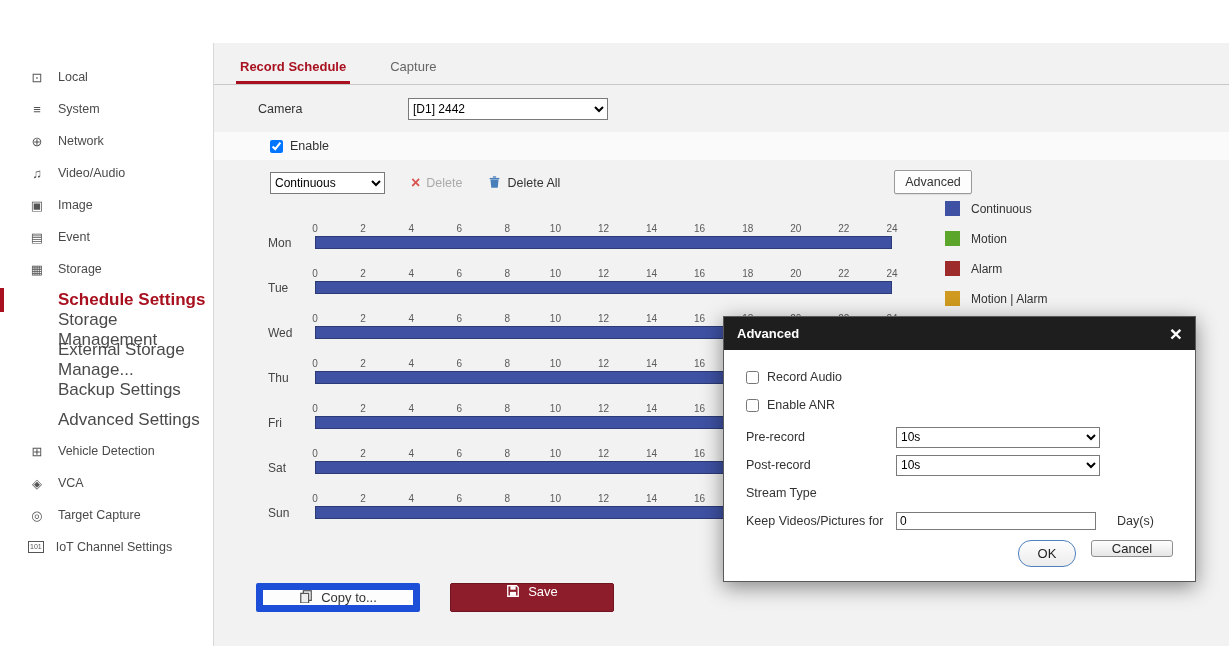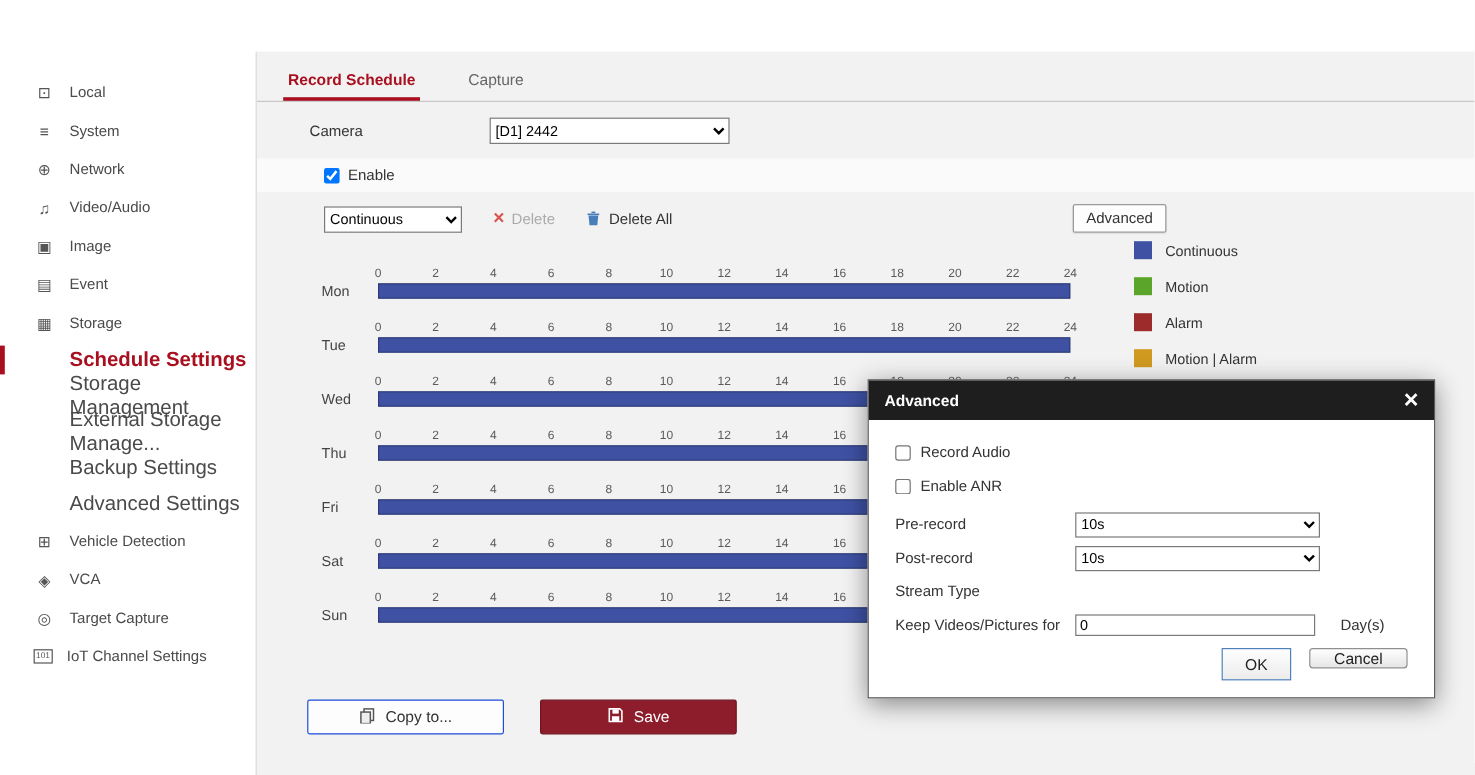--- a/index.html
+++ b/index.html
@@ -47,38 +47,38 @@
   .ticks { margin-left:39px; width:593px; display:flex; justify-content:space-between; font-size:10px; color:#5a5a5a; height:15px; align-items:flex-end; }
   .ticks span { width:16px; text-align:center; }
   .bar-track { margin-left:47px; width:577px; height:13px; position:relative; margin-top:2px; cursor:crosshair; }
   .bar { position:absolute; top:0; height:13px; border:1px solid rgba(0,0,0,.28); }
 
   .legend { position:absolute; left:731px; top:158px; }
   .legend-item { display:flex; align-items:center; gap:11px; height:15px; margin-bottom:15px; font-size:12px; color:#333; }
   .legend-swatch { width:15px; height:15px; }
 
   .bottom-actions { position:absolute; top:540px; left:42px; display:flex; gap:30px; }
-  .copy-btn { width:164px; height:29px; background:#fdfdfd; border:1px solid #1d4ed8; font-size:13px; color:#333; display:flex; align-items:center; justify-content:center; gap:8px; border-radius:2px; cursor:pointer; }
-  .save-btn { width:164px; height:29px; border:1px solid #6f1420; color:#fff; font-size:13px; display:flex; align-items:center; justify-content:center; gap:8px; border-radius:2px; cursor:pointer; }
+  .copy-btn { width:164px; height:29px; background:#fdfdfd; border:7px solid #1d4ed8; font-size:13px; color:#333; display:flex; align-items:center; justify-content:center; gap:8px; border-radius:2px; cursor:pointer; }
+  .save-btn { width:164px; height:29px; border:1px solid #6f1420; color:#fff; font-size:13px; display:flex; justify-content:center; gap:8px; border-radius:2px; cursor:pointer; }
 
   
   .modal { position:absolute; left:723px; top:316px; width:473px; background:#fff; border:1px solid #5a5a5a; box-shadow:0 5px 20px rgba(0,0,0,.45); z-index:60; }
   .modal-header { height:33px; background:#1e1e1e; display:flex; align-items:center; padding:0 13px; }
   .modal-title { color:#fff; font-size:13px; font-weight:bold; flex:1; }
   .modal-close { color:#fff; font-size:21px; font-weight:bold; line-height:1; cursor:pointer; }
   .modal-body { padding:16px 22px 14px; }
   .chk-row { display:flex; align-items:center; gap:8px; height:22px; margin-bottom:6px; font-size:12.5px; color:#333; }
   .field-rows { margin-top:10px; }
   .field-row { display:flex; align-items:center; height:22px; margin-bottom:6px; font-size:12.5px; color:#333; }
   .field-row .f-label { width:150px; }
   .field-row select { width:204px; height:21px; font-size:12px; border:1px solid #7a7a7a; background:#fff; }
   .keep-input { width:200px; height:18px; border:1px solid #7a7a7a; font-size:12px; padding:1px 3px; }
   .suffix { margin-left:21px; }
   .modal-actions { margin-top:8px; display:flex; justify-content:flex-end; gap:15px; }
-  .ok-btn { width:58px; height:27px; border:1px solid #4f81bd; border-radius:0; background:linear-gradient(#fefefe,#ececec); font-size:13px; color:#222; cursor:pointer; }
+  .ok-btn { width:58px; height:27px; border:1px solid #4f81bd; border-radius:13px; background:linear-gradient(#fefefe,#ececec); font-size:13px; color:#222; cursor:pointer; }
   .cancel-btn { width:82px; height:17px; border:1px solid #8f8f8f; border-radius:3px; background:linear-gradient(#fefefe,#e6e6e6); font-size:13px; color:#222; cursor:pointer; }
 </style>
 </head>
 <body>
 
 <div class="page">
 
 
   <aside class="sidebar">
     <div class="side-item">

